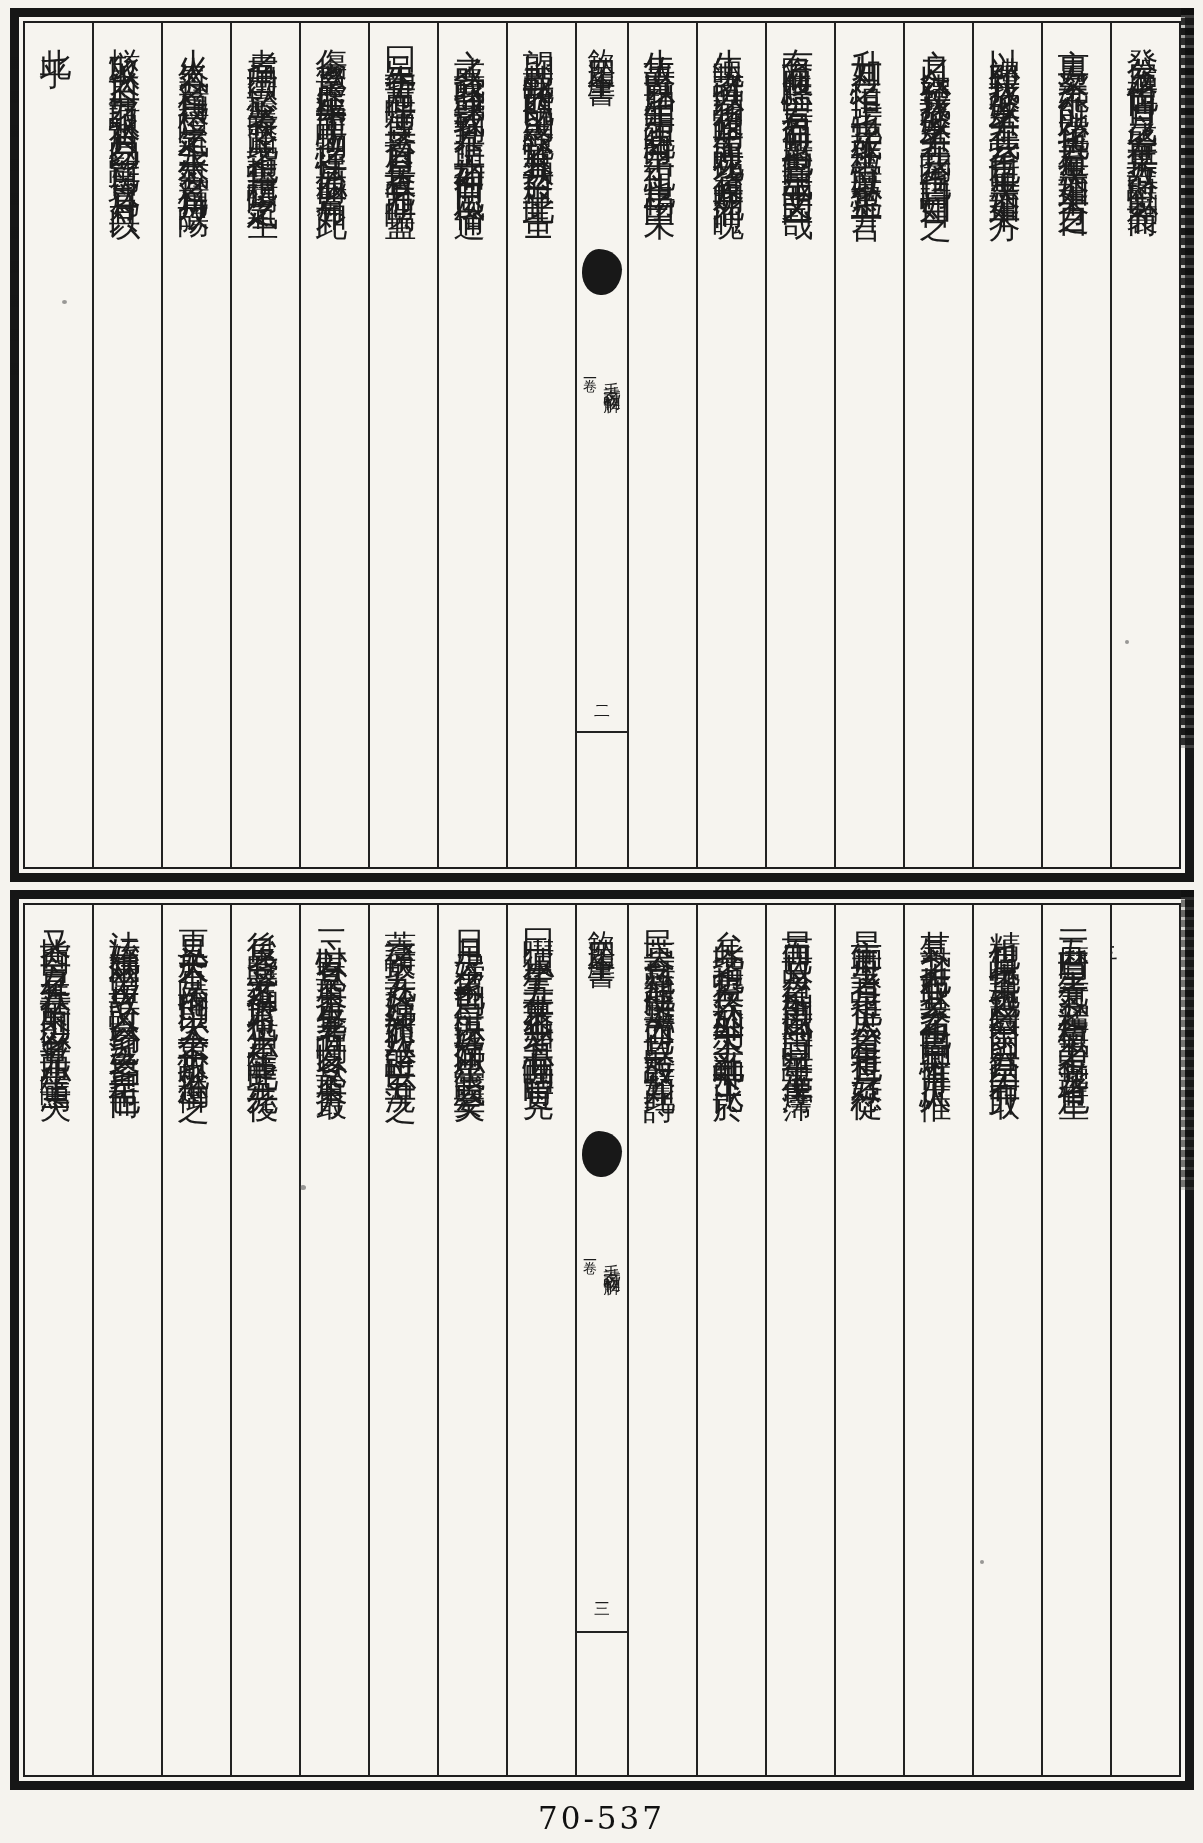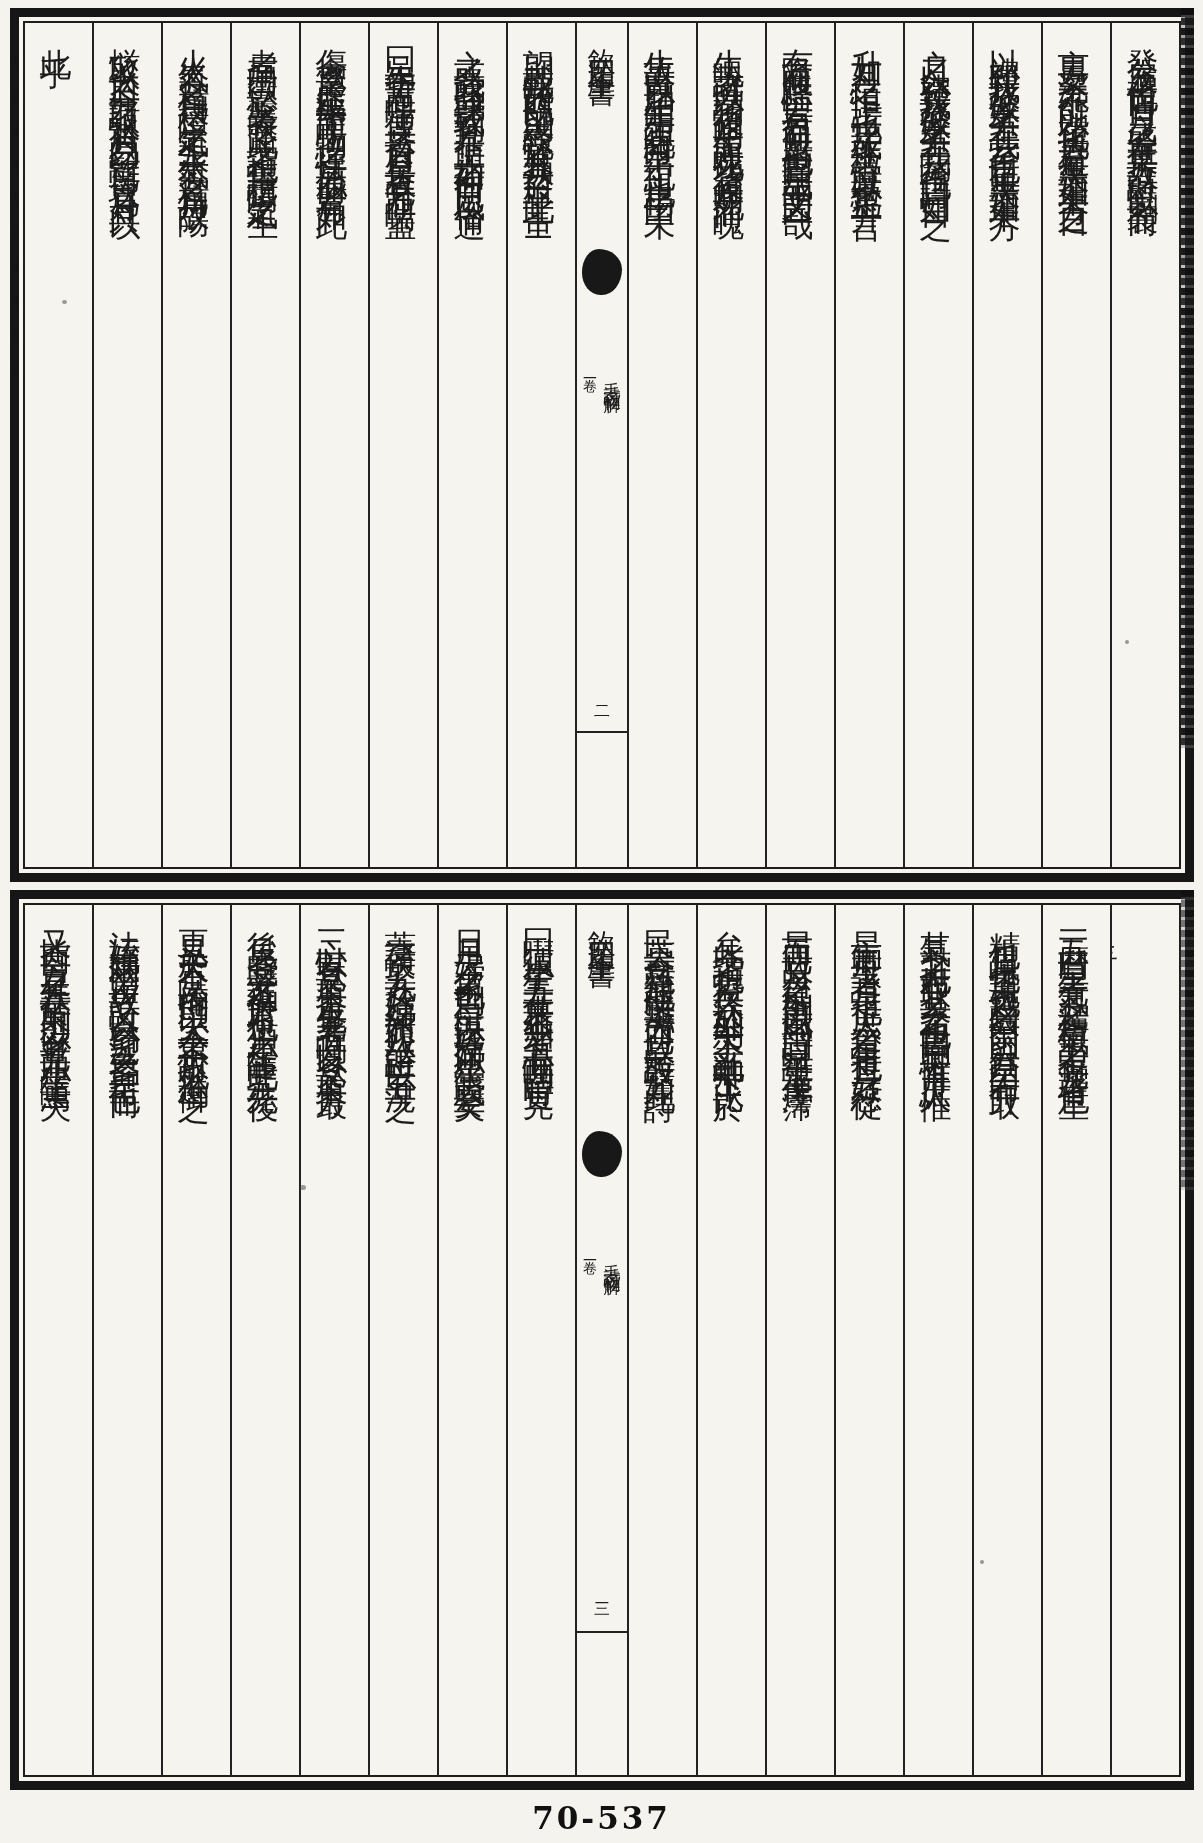--- a/index.html
+++ b/index.html
@@ -99,21 +99,21 @@
     position:absolute;left:-9px;top:40px;width:9px;height:320px;
     background:repeating-linear-gradient(180deg,
       rgba(20,20,20,.85) 0 12px, rgba(20,20,20,0) 12px 34px);
     opacity:.5;
   }
   .speck{position:absolute;background:#4a4a4a;border-radius:50%;opacity:.55;}
   
   .plate-number{
     position:absolute;top:1800px;left:0;width:100%;
     text-align:center;
-    font-size:31px;font-weight:700;letter-spacing:3px;
+    font-size:31px;font-weight:400;letter-spacing:3px;
     color:#111;
   }
 </style>
 </head>
 <body>
 
 <div class="block" id="top-block">
   <div class="edge-streak"></div>
   <div class="left-ticks"></div>
   <div class="block-inner">

